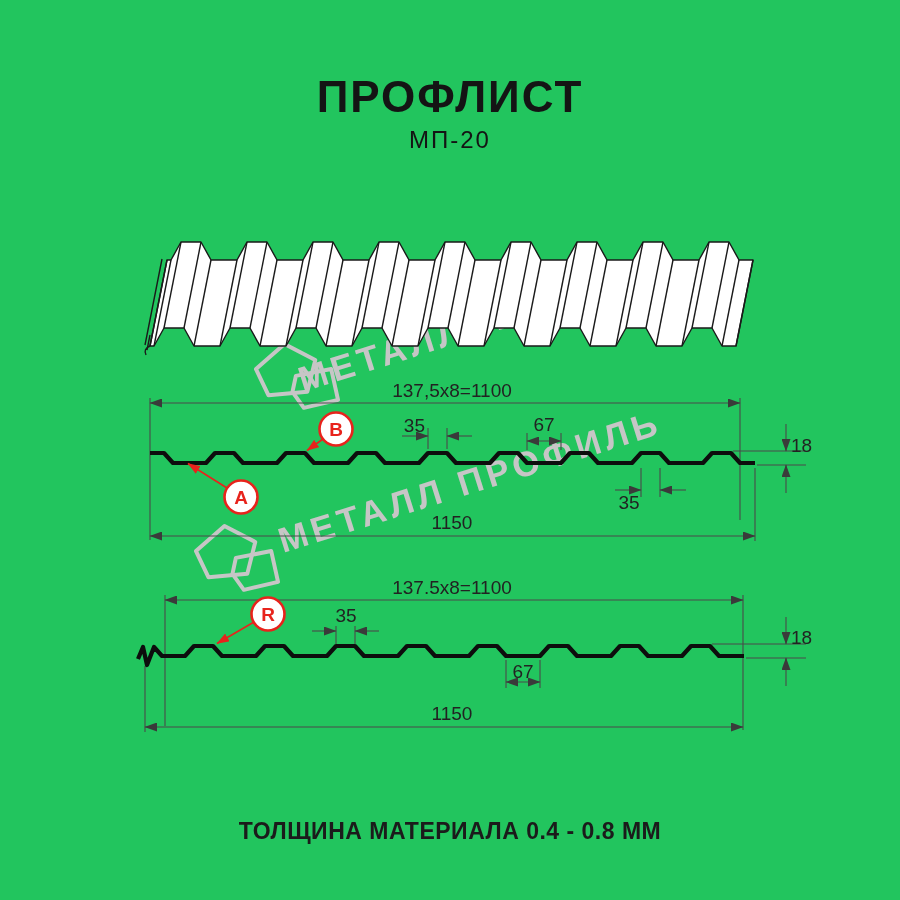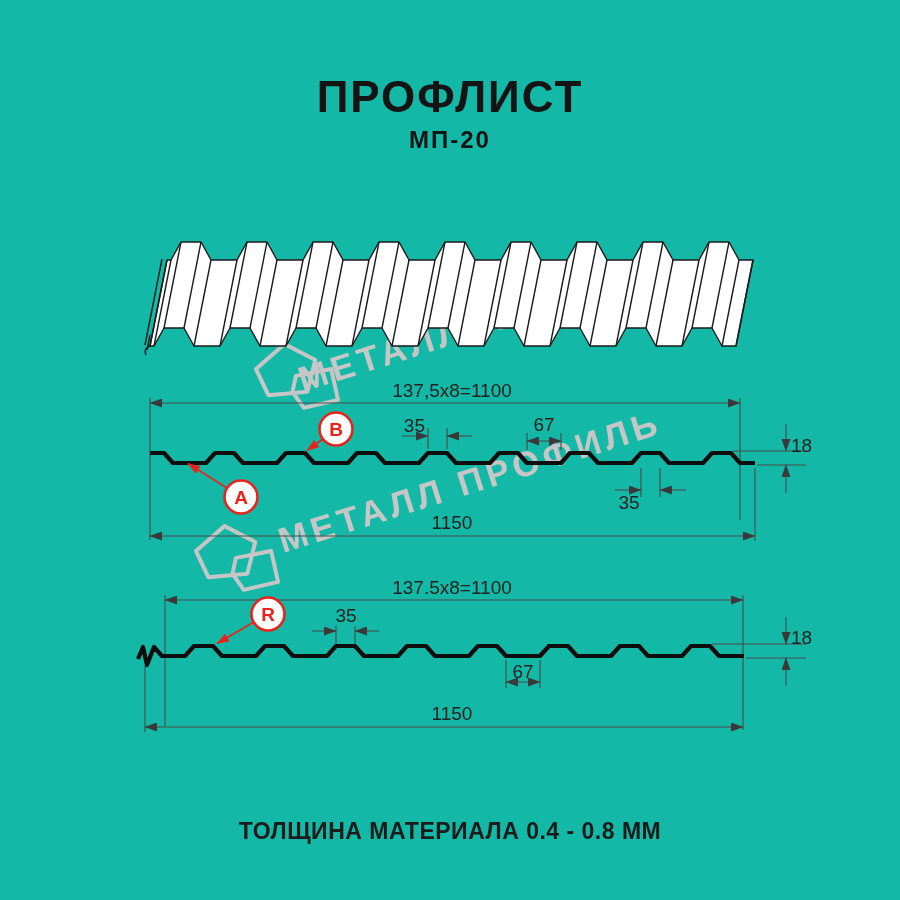--- a/index.html
+++ b/index.html
@@ -1,20 +1,20 @@
 <!DOCTYPE html>
 <html><head>
 <meta charset="utf-8">
 <style>
   html,body{margin:0;padding:0;background:#fff;}
-  #stage{position:relative;width:900px;height:900px;background:#14b8a6;overflow:hidden;
+  #stage{position:relative;width:900px;height:900px;background:#22c55e;overflow:hidden;
          font-family:"Liberation Sans",sans-serif;}
   .center-text{position:absolute;left:0;right:0;text-align:center;color:#141414;}
   #main-title{top:72px;font-size:44px;font-weight:800;letter-spacing:2px;}
-  #product-code{top:126px;font-size:24px;font-weight:700;letter-spacing:2px;}
+  #product-code{top:126px;font-size:24px;font-weight:400;letter-spacing:2px;}
   #thickness-note{top:798px;font-size:23px;font-weight:600;letter-spacing:0.5px;color:#1b1b1b;margin-top:20px;}
   svg{position:absolute;left:0;top:0;}
   .dimtxt{font-family:"Liberation Sans",sans-serif;font-size:19px;fill:#222;}
   .marktxt{font-family:"Liberation Sans",sans-serif;font-size:19px;font-weight:bold;}
   .wmtxt{font-family:"Liberation Sans",sans-serif;font-size:35px;font-weight:bold;letter-spacing:4.5px;}
 </style>
 </head>
 <body>
 
 <div id="stage">

